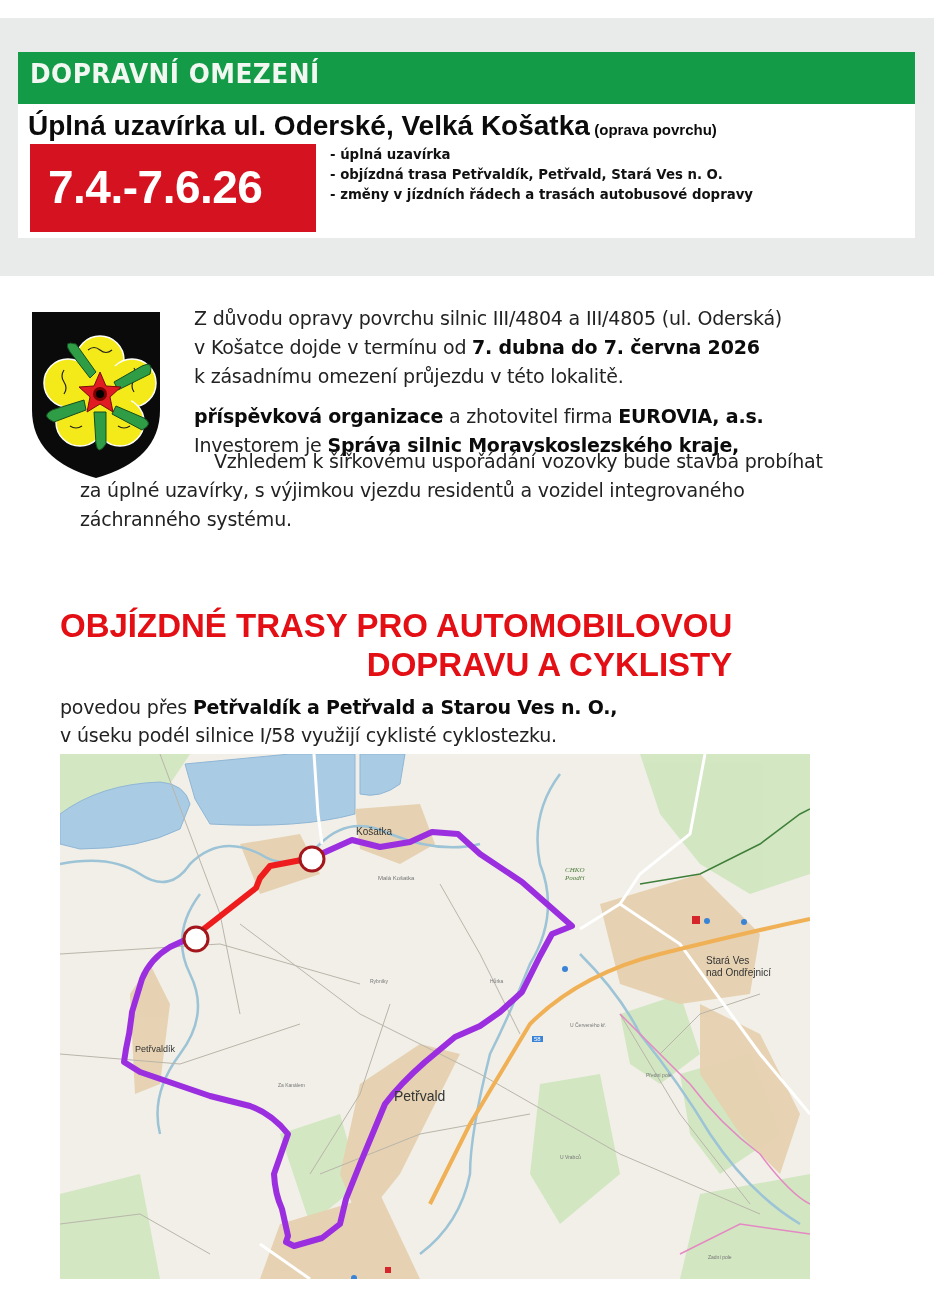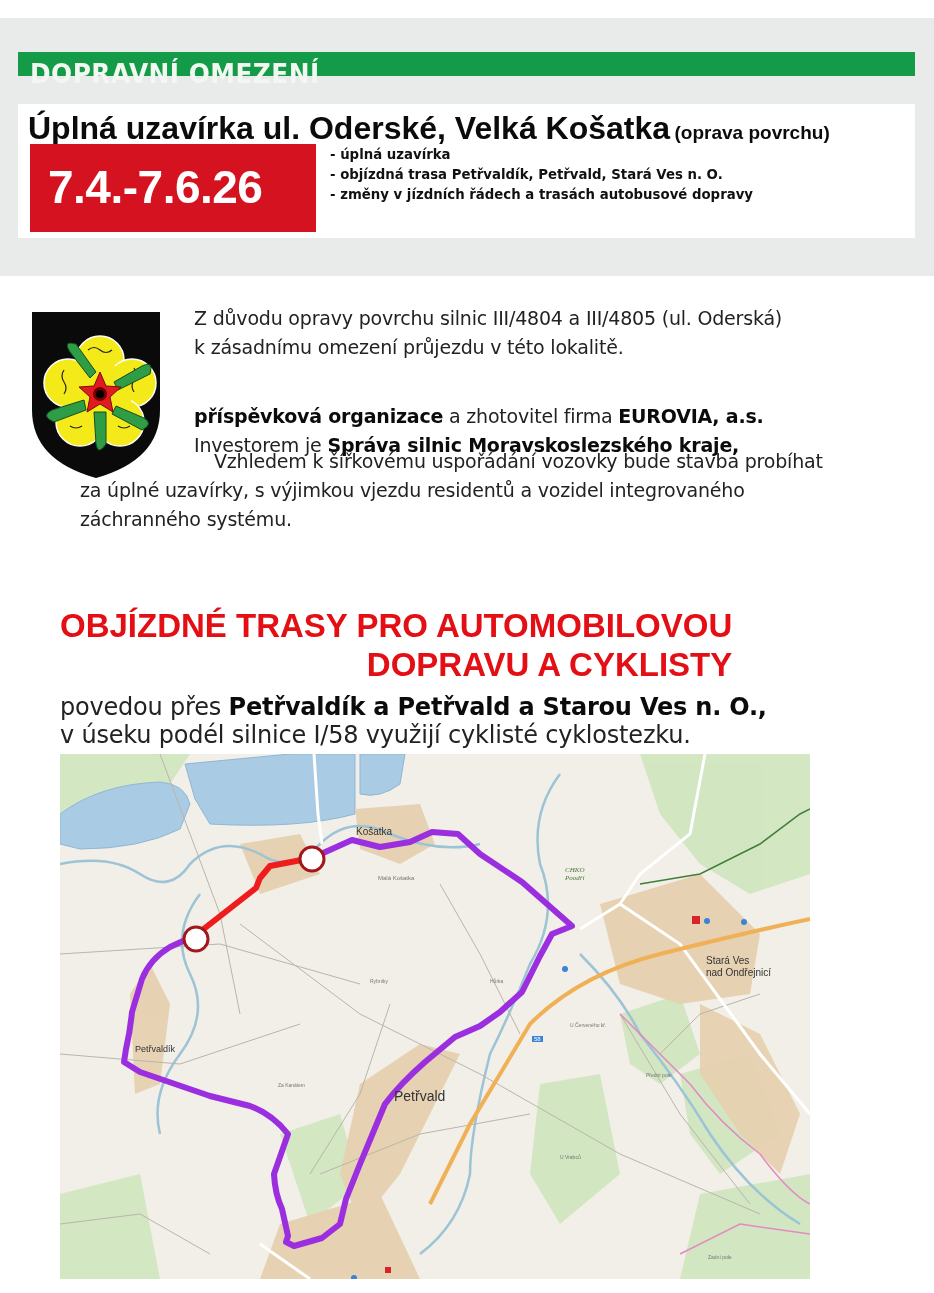--- a/index.html
+++ b/index.html
@@ -1,41 +1,41 @@
 <!DOCTYPE html>
 <html><head>
 <meta charset="utf-8">
 <style>
   * { box-sizing: border-box; margin: 0; padding: 0; }
   html, body { width: 934px; height: 1293px; background: #ffffff; overflow: hidden; }
   body { font-family: "Liberation Sans", "DejaVu Sans", sans-serif; color: #111; position: relative; }
 
   .top-band { position: absolute; left: 0; top: 18px; width: 934px; height: 258px; background: #e9eaea; }
-  .green-bar { position: absolute; left: 18px; top: 52px; width: 897px; height: 24px; background: #139b48; }
+  .green-bar { position: absolute; left: 18px; top: 52px; width: 897px; height: 52px; background: #139b48; }
   .green-bar span { position: absolute; left: 12px; top: 6px; font-size: 27px; font-weight: bold; color: #f2f7f2; letter-spacing: 0.5px; font-family: "DejaVu Sans", sans-serif; transform: scaleX(0.92); transform-origin: left center; }
   .white-card { position: absolute; left: 18px; top: 104px; width: 897px; height: 134px; background: #ffffff; }
   .card-title { position: absolute; left: 10px; top: 6px; white-space: nowrap; color: #0b0b0b; }
-  .card-title .main { font-size: 32px; font-weight: bold; font-family: "Liberation Sans", sans-serif; }
-  .card-title .sub { font-size: 19px; font-weight: bold; font-family: "Liberation Sans", sans-serif; }
+  .card-title .main { font-size: 28px; font-weight: bold; font-family: "Liberation Sans", sans-serif; }
+  .card-title .sub { font-size: 15px; font-weight: bold; font-family: "Liberation Sans", sans-serif; }
   .date-box { position: absolute; left: 12px; top: 40px; width: 286px; height: 88px; background: #d5121f; }
   .date-box span { position: absolute; left: 18px; top: 16px; font-size: 46px; font-weight: bold; color: #ffffff; font-family: "Liberation Sans", sans-serif; letter-spacing: -0.5px; }
   .bullets { position: absolute; left: 312px; top: 40px; }
   .bullets div { font-size: 14px; font-weight: bold; line-height: 20px; color: #111; font-family: "DejaVu Sans", sans-serif; white-space: nowrap; transform: scaleX(0.95); transform-origin: left center; }
 
   .crest { position: absolute; left: 30px; top: 310px; width: 132px; height: 170px; }
 
   .para { position: absolute; font-family: "DejaVu Sans", sans-serif; font-size: 19px; line-height: 29px; color: #222; white-space: nowrap; letter-spacing: -0.2px; }
   .para b { color: #0b0b0b; }
   .p1 { left: 194px; top: 304px; }
   .p2 { left: 194px; top: 402px; }
   .p3 { left: 60px; top: 447px; margin-left: 20px; }
   .p3 .indent { display: inline-block; width: 134px; }
 
   .heading { position: absolute; left: 60px; top: 606px; font-family: "Liberation Sans", sans-serif; font-weight: bold; font-size: 33px; line-height: 39px; color: #e30f14; white-space: nowrap; text-align: right; }
-  .route-text { position: absolute; left: 60px; top: 693px; font-family: "DejaVu Sans", sans-serif; font-size: 24px; line-height: 28px; color: #222; white-space: nowrap; letter-spacing: -0.2px; }
+  .route-text { position: absolute; left: 60px; top: 693px; font-family: "DejaVu Sans", sans-serif; font-size: 19px; line-height: 28px; color: #222; white-space: nowrap; letter-spacing: -0.2px; }
   .route-text b { color: #0b0b0b; }
 
   .map { position: absolute; left: 60px; top: 754px; width: 750px; height: 525px; background: #f1efe7; overflow: hidden; }
   .map svg { position: absolute; left: 0; top: 0; }
   .map-label { position: absolute; font-family: "Liberation Sans", sans-serif; color: #333; white-space: nowrap; }
 </style>
 </head>
 <body>
 
 <div class="top-band"></div>
@@ -85,20 +85,21 @@
       </g>
       <polygon points="0,-22 6,-8 21,-7 10,3 13,18 0,10 -13,18 -10,3 -21,-7 -6,-8" fill="#e11b22" stroke="#7a0a0a" stroke-width="1"></polygon>
       <circle cx="0" cy="0" r="7" fill="#7a0000"></circle>
       <circle cx="0" cy="0" r="4" fill="#000"></circle>
     </g>
   </svg>
 </div>
 
 <div class="para p1">
   <div>Z důvodu opravy povrchu silnic III/4804 a III/4805 (ul. Oderská)</div>
+  <div><span>v Košatce dojde v termínu od </span><b>7. dubna do 7. června 2026</b></div>
   <div>k zásadnímu omezení průjezdu v této lokalitě.</div>
 </div>
 
 <div class="para p2">
   <div><b>příspěvková organizace</b><span> a zhotovitel firma </span><b>EUROVIA, a.s.</b></div>
   <div><span>Investorem je </span><b>Správa silnic Moravskoslezského kraje,</b></div>
 </div>
 
 <div class="para p3">
   <div><span class="indent"></span><span>Vzhledem k šířkovému uspořádání vozovky bude stavba probíhat</span></div>

